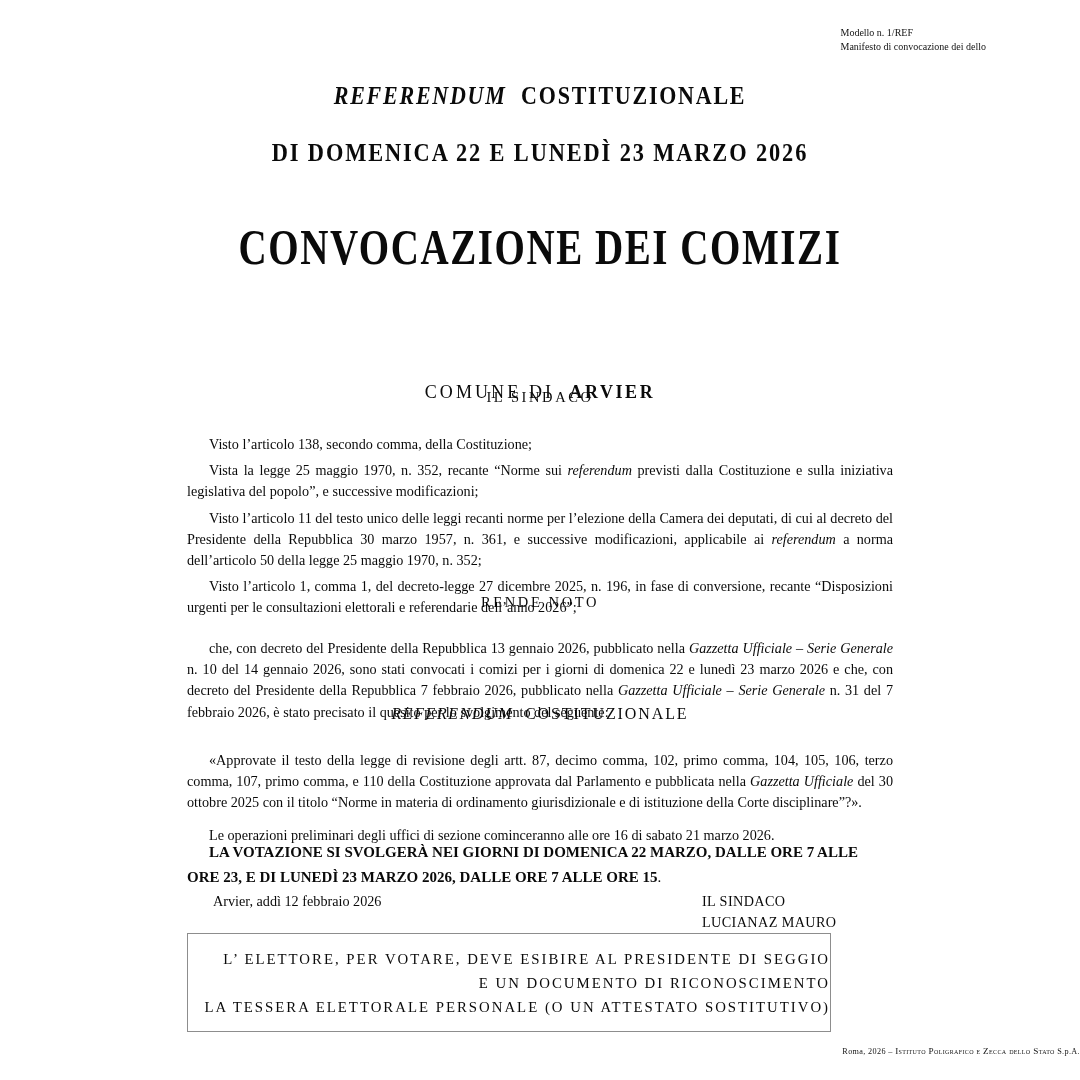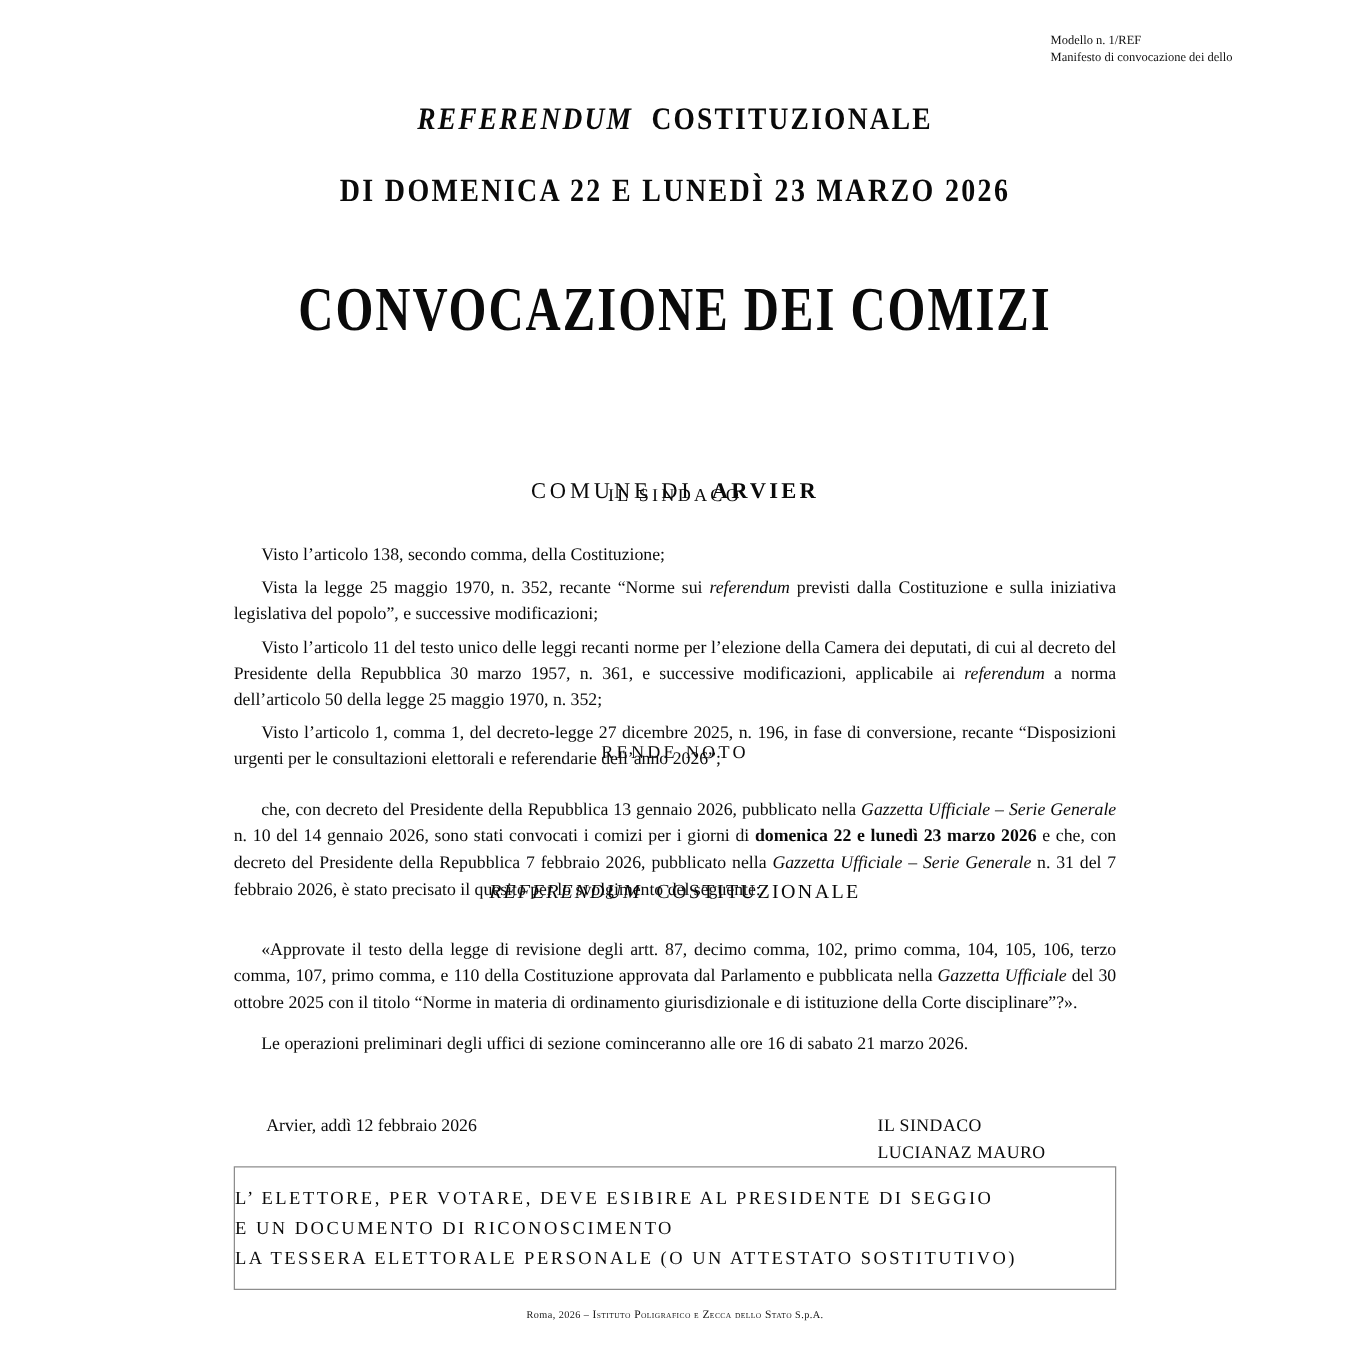--- a/index.html
+++ b/index.html
@@ -106,21 +106,21 @@
     text-align: justify;
     text-justify: inter-word;
     margin-top: 19px;
   }
   .body-block p {
     margin: 0 0 5px 0;
     text-indent: 22px;
   }
   .body-block p:last-child { margin-bottom: 0; }
   .body-block i { font-style: italic; }
-  .body-block b { font-weight: 700; }
+  .body-block b { font-weight: 400; }
 
   #visto-block   { top: 415px; }
   #noto-block    { top: 619px; }
   #quesito-block { top: 731px; }
   #prelim-block  { top: 806px; }
 
   .votazione {
     position: absolute;
     left: 187px;
     width: 706px;
@@ -156,43 +156,43 @@
     text-align: left;
     letter-spacing: 0.4px;
     white-space: nowrap;
   }
 
   
   .notice-box {
     position: absolute;
     left: 187px;
     top: 933px;
-    width: 706px;
+    width: 644px;
     height: 99px;
     box-sizing: border-box;
     border: 1.3px solid #8d8d8d;
     display: flex;
     flex-direction: column;
-    align-items: flex-start;
+    align-items: flex-end;
     justify-content: center;
   }
   .notice-line {
     font-size: 14.8px;
     line-height: 24px;
     letter-spacing: 2.0px;
     white-space: nowrap;
   }
 
   
   .footer {
     position: absolute;
     left: 0;
     right: 0;
     top: 1046px;
-    text-align: center;
+    text-align: right;
     font-size: 8.2px;
     letter-spacing: 0.35px;
     color: #141414;
     white-space: nowrap;
   }
   .footer .sc { font-variant: small-caps; font-size: 9.2px; }
 </style>
 </head>
 <body>
 
@@ -238,20 +238,23 @@
   </div>
 
   <div class="body-block" id="quesito-block">
     <p><span>«Approvate il testo della legge di revisione degli artt. 87, decimo comma, 102, primo comma, 104, 105, 106, terzo comma, 107, primo comma, e 110 della Costituzione approvata dal Parlamento e pubblicata nella </span><i>Gazzetta Ufficiale</i><span> del 30 ottobre 2025 con il titolo “Norme in materia di ordinamento giurisdizionale e di istituzione della Corte disciplinare”?».</span></p>
   </div>
 
   <div class="body-block" id="prelim-block">
     <p>Le operazioni preliminari degli uffici di sezione cominceranno alle ore 16 di sabato 21 marzo 2026.</p>
   </div>
 
+  <div class="votazione">
+    <span>LA VOTAZIONE SI SVOLGERÀ NEI GIORNI DI DOMENICA 22 MARZO, DALLE ORE 7 ALLE ORE 23, E DI LUNEDÌ 23 MARZO 2026, DALLE ORE 7 ALLE ORE 15</span><span class="thin">.</span>
+  </div>
 
   <div class="sign-row">
     <div class="sign-left">Arvier, addì 12 febbraio 2026</div>
     <div class="sign-right">
       <div>IL SINDACO</div>
       <div>LUCIANAZ MAURO</div>
     </div>
   </div>
 
   <div class="notice-box">

